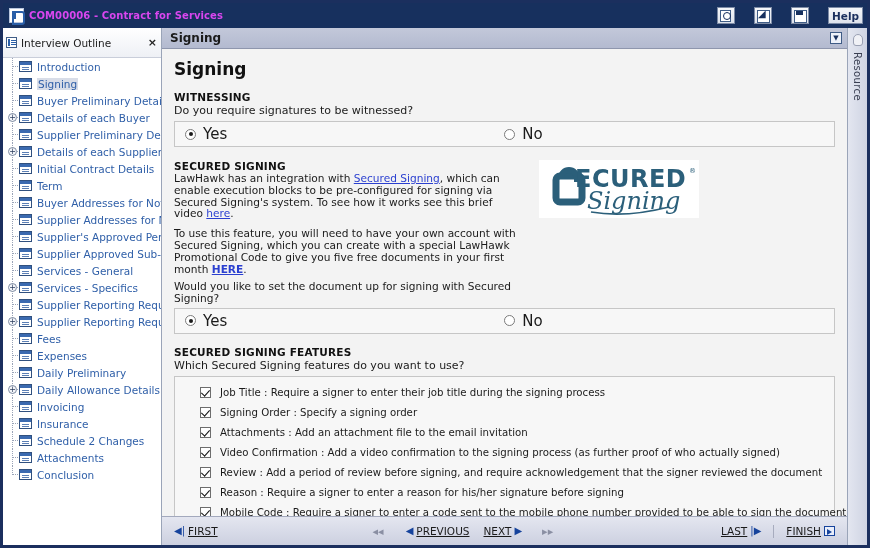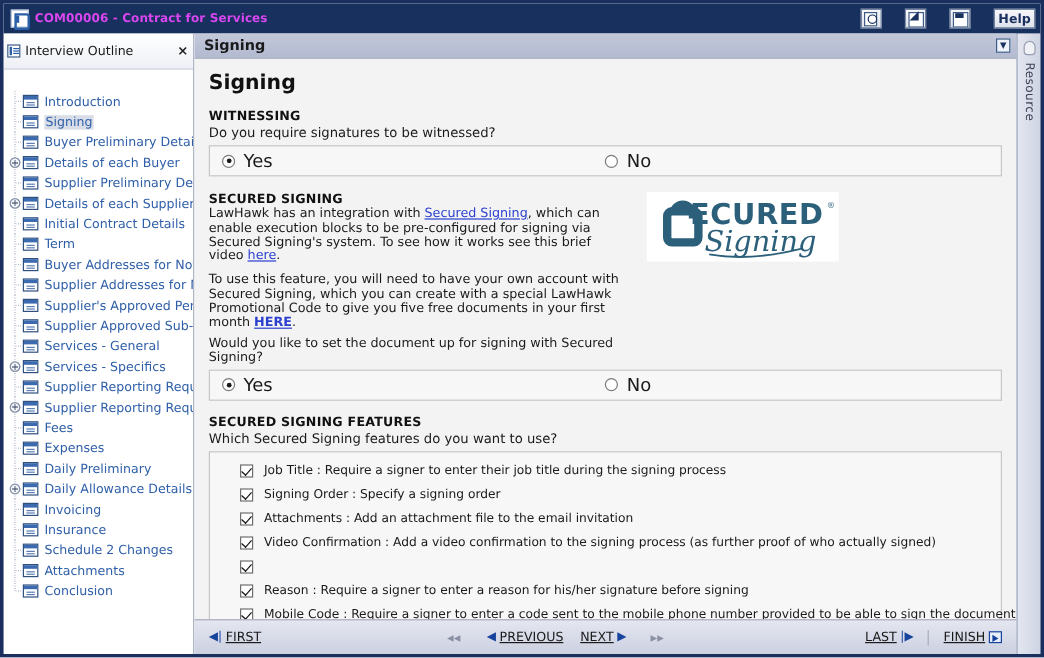--- a/index.html
+++ b/index.html
@@ -140,21 +140,21 @@
   #outline-title {
     font-size: 10.5px; color: #1a1a1a; white-space: nowrap;
   }
   #outline-close {
     margin-left: auto; font-size: 11px; color: #222;
     font-weight: bold; cursor: default; line-height: 1;
     padding-left: 4px;
   }
   #tree {
     flex: 1; overflow: hidden;
-    padding-top: 18px;
+    padding-top: 0;
     position: relative;
   }
   .tnode {
     height: 17px;
     display: flex; align-items: center;
     padding-left: 4px;
     white-space: nowrap;
     position: relative;
   }
   .tnode .guide {
@@ -656,20 +656,21 @@
               <div class="feat-row">
                 <span class="cb on"></span>
                 <span class="flbl">Attachments : Add an attachment file to the email invitation</span>
               </div>
               <div class="feat-row">
                 <span class="cb on"></span>
                 <span class="flbl">Video Confirmation : Add a video confirmation to the signing process (as further proof of who actually signed)</span>
               </div>
               <div class="feat-row">
                 <span class="cb on"></span>
+                <span class="flbl">Review : Add a period of review before signing, and require acknowledgement that the signer reviewed the document</span>
               </div>
               <div class="feat-row">
                 <span class="cb on"></span>
                 <span class="flbl">Reason : Require a signer to enter a reason for his/her signature before signing</span>
               </div>
               <div class="feat-row">
                 <span class="cb on"></span>
                 <span class="flbl">Mobile Code : Require a signer to enter a code sent to the mobile phone number provided to be able to sign the document</span>
               </div>
             </div>

